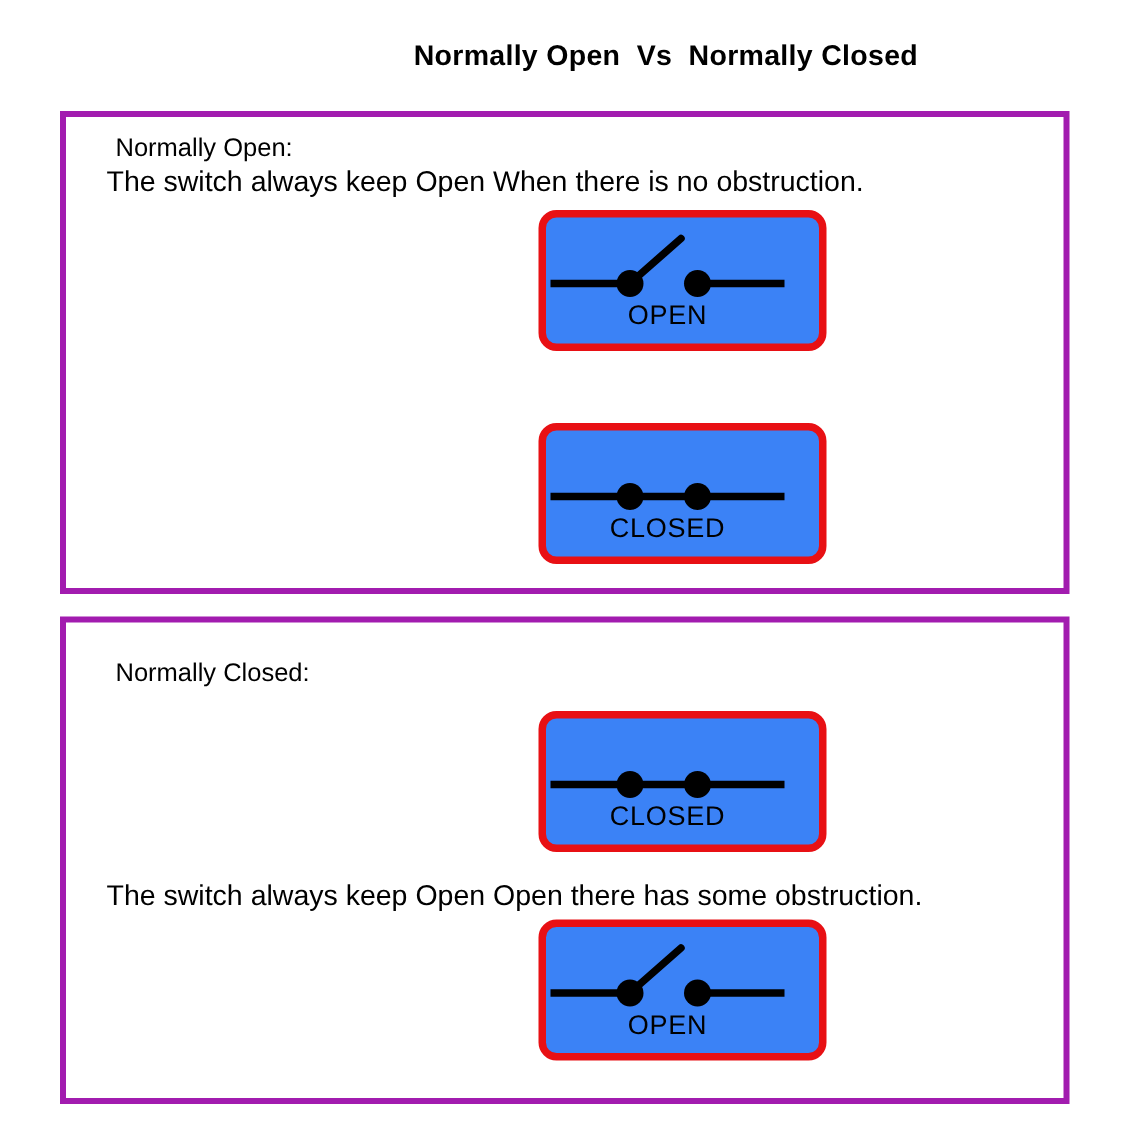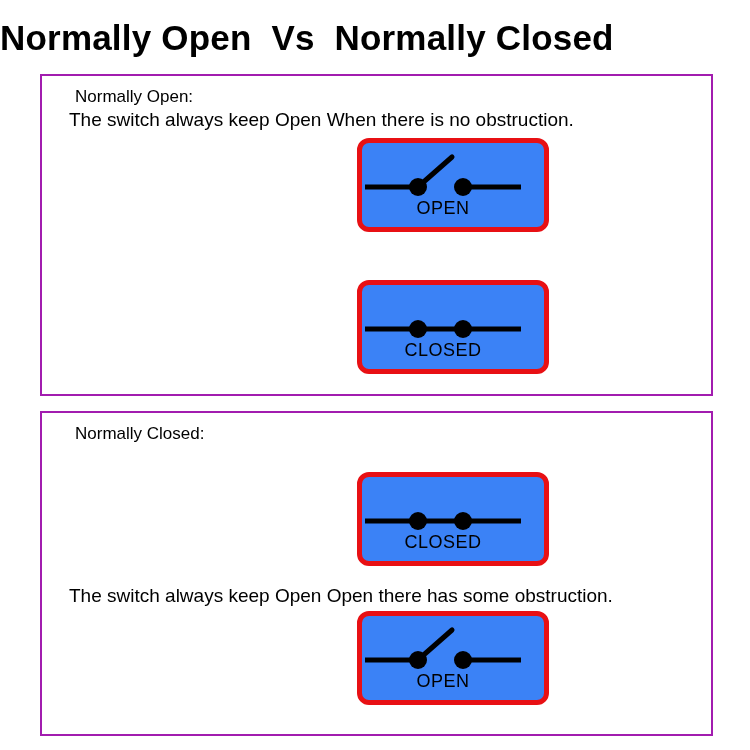--- a/index.html
+++ b/index.html
@@ -22,34 +22,34 @@
     width: 750px;
     height: 750px;
   }
 
   
   .title {
     position: absolute;
     left: 0;
     top: 21px;
     width: 612px;
-    text-align: left;
-    font-size: 35px;
+    text-align: right;
+    font-size: 19px;
     font-weight: bold;
     letter-spacing: 0.2px;
     white-space: pre;
     line-height: 34px;
   }
 
   
   .panel {
     position: absolute;
     left: 40px;
     width: 673px;
-    border: 2px solid #a21caf;
+    border: 4px solid #a21caf;
     background: #ffffff;
     box-sizing: border-box;
   }
   #panel-open  { top: 74px;  height: 322px; }
   #panel-closed{ top: 411px; height: 325px; }
 
   .panel-heading {
     position: absolute;
     left: 33px;
     font-size: 17px;
@@ -63,21 +63,21 @@
     line-height: 22px;
     white-space: nowrap;
   }
 
   
   #np-open-heading { top: 11px; }
   #np-open-text1   { top: 33px; }
   #np-open-text2   { top: 175px; }
 
   
-  #np-closed-heading { top: 11px; }
+  #np-closed-heading { top: 24px; }
   #np-closed-text1   { top: 33px; }
   #np-closed-text2   { top: 172px; }
 
   
   .switch-box {
     position: absolute;
     width: 192px;
     height: 94px;
     border: 5px solid #e81014;
     border-radius: 12px;

